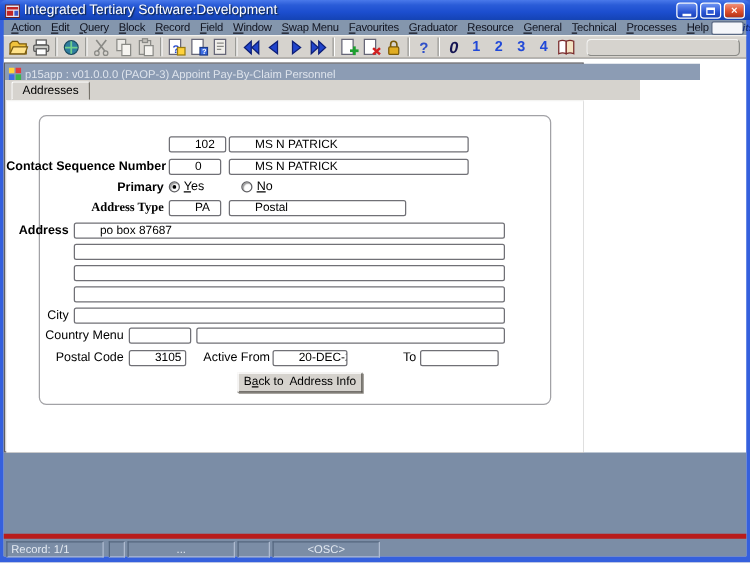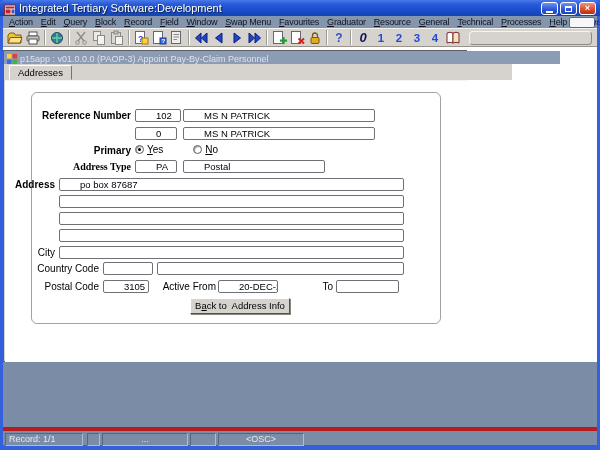--- a/index.html
+++ b/index.html
@@ -274,24 +274,24 @@
         </span>
         <span class="fw-title">p15app : v01.0.0.0 (PAOP-3) Appoint Pay-By-Claim Personnel</span>
       </div>
       <div class="tabstrip">
         <span class="tab">Addresses</span>
       </div>
 
       <div class="canvas">
         <div class="groupbox"></div>
 
-        <span class="lbl" style="left:0; width:126px; top:28px;">Reference Number</span>
         <div class="fld" style="left:130px; top:28px; width:46px;">102</div>
         <div class="fld" style="left:178px; top:28px; width:192px;">MS N PATRICK</div>
 
+        <span class="lbl" style="left:0; width:126px; top:46px;">Contact Sequence Number</span>
         <div class="fld" style="left:130px; top:46px; width:22px;">0</div>
         <div class="fld" style="left:178px; top:46px; width:192px;">MS N PATRICK</div>
 
         <span class="lbl" style="left:0; width:126px; top:63px;">Primary</span>
         <div class="radio-row" style="left:130px; top:63px;" id="primary-radios">
             <span class="radio">
               <span class="radio-dot sel"></span>
               <span class="radio-lab"><u>Y</u>es</span>
             </span>
             <span class="radio">
@@ -308,21 +308,21 @@
         <div id="address-lines">
             <div class="fld" style="left: 54px; width: 345px; top: 97px;">po box 87687</div>
             <div class="fld" style="left: 54px; width: 345px; top: 114px;"></div>
             <div class="fld" style="left: 54px; width: 345px; top: 131px;"></div>
             <div class="fld" style="left: 54px; width: 345px; top: 148px;"></div>
           </div>
 
         <span class="lbl n" style="left:0; width:50px; top:165px;">City</span>
         <div class="fld" style="left:54px; top:165px; width:345px;"></div>
 
-        <span class="lbl n" style="left:0; width:94px; top:181px;">Country Code</span>
+        <span class="lbl n" style="left:0; width:94px; top:181px;">Country Menu</span>
         <div class="fld" style="left:98px; top:181px; width:50px;"></div>
         <div class="fld" style="left:152px; top:181px; width:247px;"></div>
 
         <span class="lbl n" style="left:0; width:94px; top:199px;">Postal Code</span>
         <div class="fld" style="left:98px; top:199px; width:46px;">3105</div>
         <span class="lbl n" style="left:151px; width:60px; top:199px;">Active From</span>
         <div class="fld" style="left:213px; top:199px; width:60px;">20-DEC-2006</div>
         <span class="lbl n" style="left:298px; width:30px; top:199px;">To</span>
         <div class="fld" style="left:331px; top:199px; width:63px;"></div>
 

